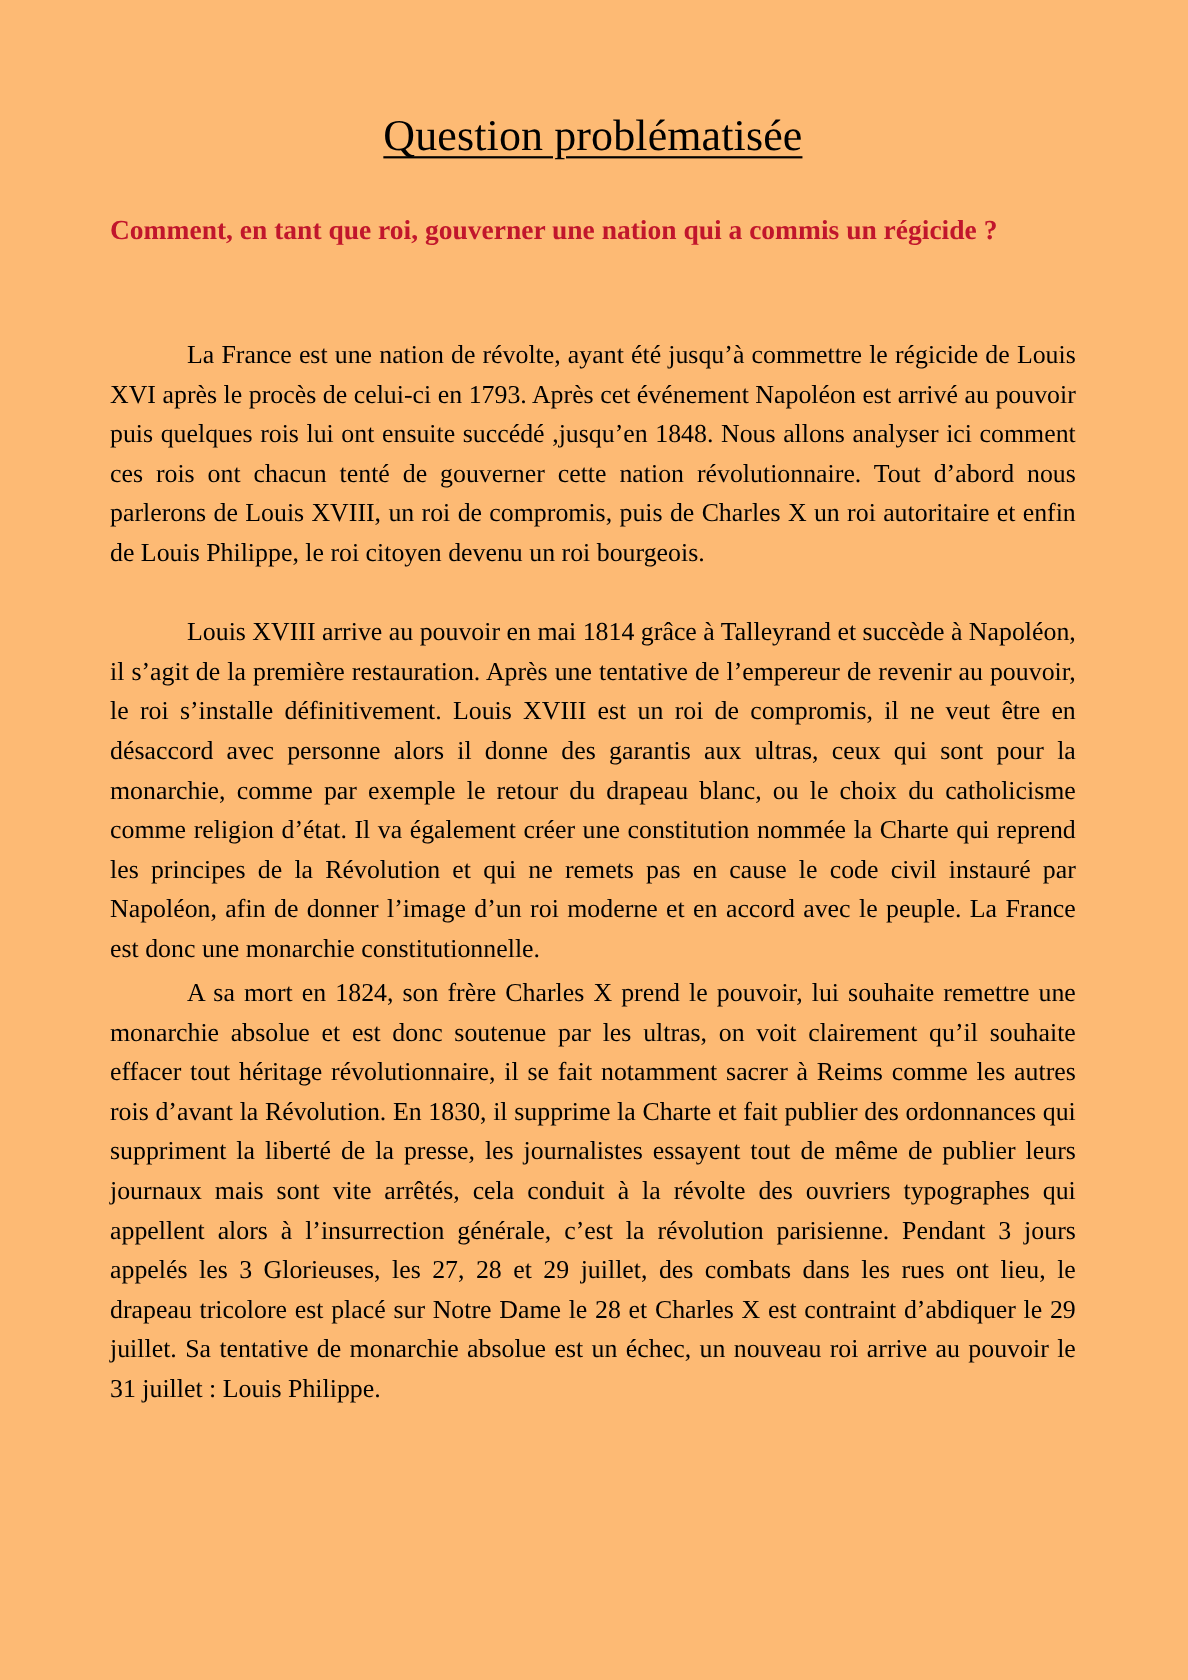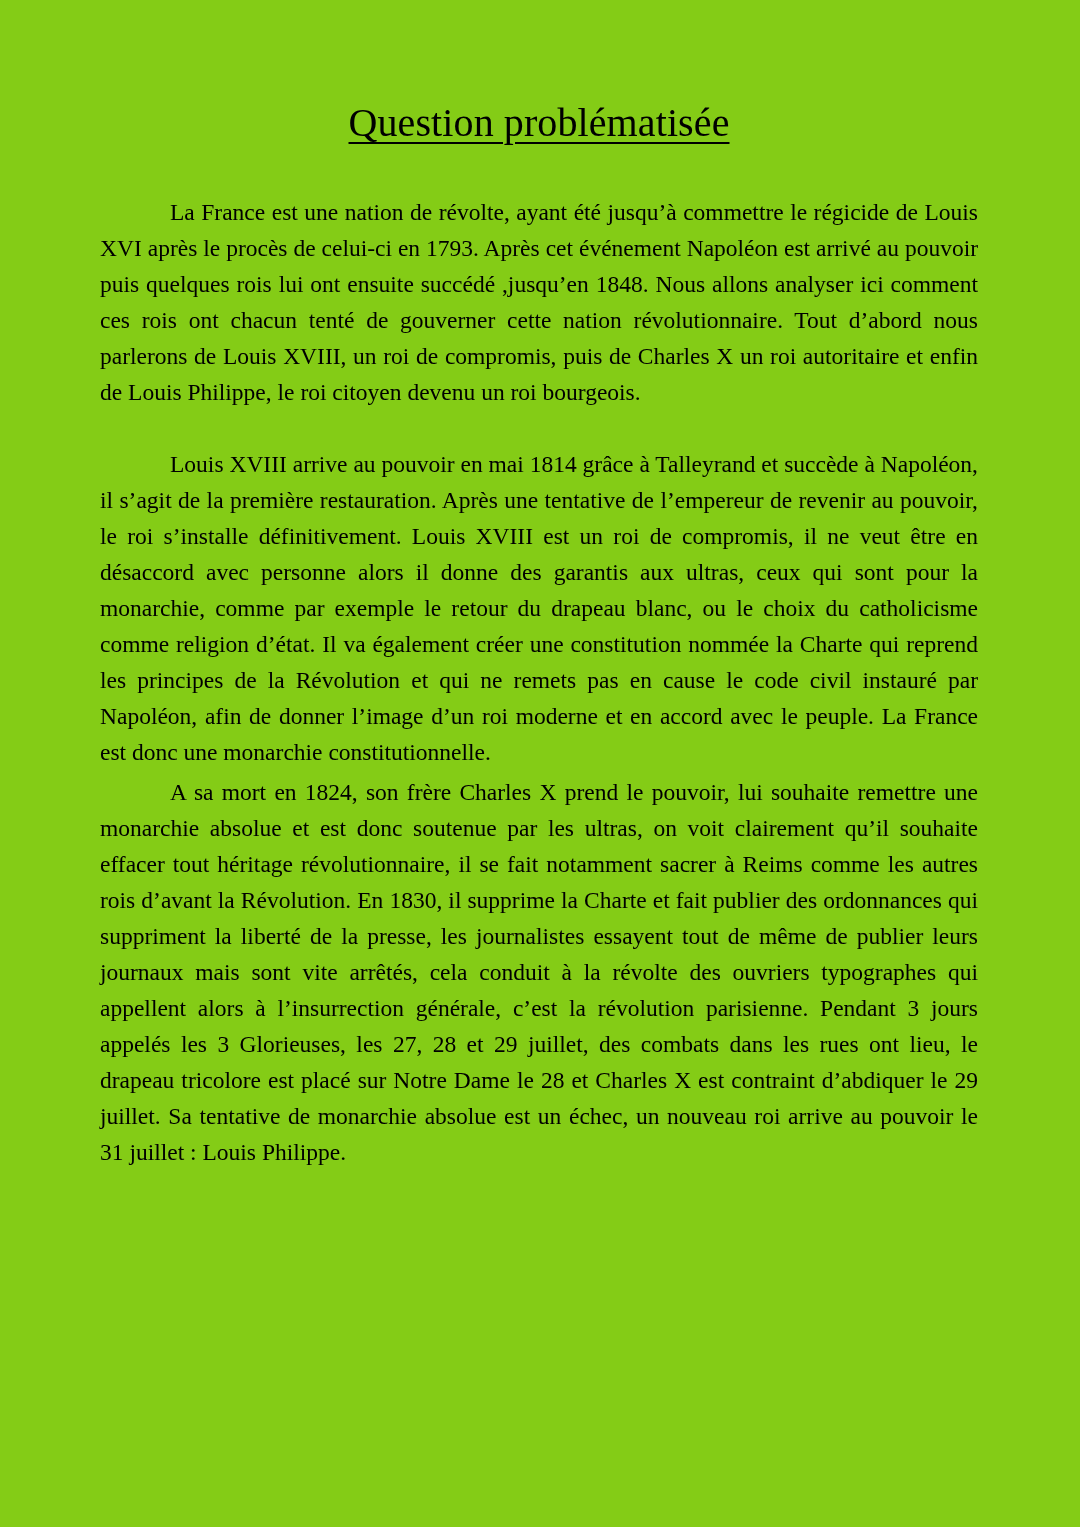--- a/index.html
+++ b/index.html
@@ -7,21 +7,21 @@
     margin: 0;
     padding: 0;
     background: #ffffff;
   }
 
   .page {
     position: relative;
     width: 1080px;
     height: 1527px;
     margin: 0 auto;
-    background: #84cc16;
+    background: #fdba74;
     box-sizing: border-box;
     overflow: hidden;
     font-family: "Liberation Serif", "DejaVu Serif", serif;
     color: #000000;
   }
 
   .content {
     position: absolute;
     left: 100px;
     top: 0;
@@ -70,39 +70,40 @@
     text-justify: inter-word;
     color: #000000;
     hyphens: none;
   }
 
   .body-text.indent {
     text-indent: 70px;
   }
 
   .gap-before-large {
-    margin-top: 48px;
+    margin-top: 78px;
   }
 
   .gap-before-para {
     margin-top: 36px;
   }
 
   .gap-none {
     margin-top: 4px;
   }
 </style>
 </head>
 <body>
 
 <div class="page">
   <div class="content">
 
     <h1 class="doc-title"><span class="underlined">Question problématisée</span></h1>
 
+    <h2 class="question-heading">Comment, en tant que roi, gouverner une nation qui a commis un régicide ?</h2>
 
     <p class="body-text indent gap-before-large">La France est une nation de révolte, ayant été jusqu’à commettre le régicide de Louis XVI après le procès de celui-ci en 1793. Après cet événement Napoléon est arrivé au pouvoir puis quelques rois lui ont ensuite succédé ,jusqu’en 1848. Nous allons analyser ici comment ces rois ont chacun tenté de gouverner cette nation révolutionnaire. Tout d’abord nous parlerons de Louis XVIII, un roi de compromis, puis de Charles X un roi autoritaire et enfin de Louis Philippe, le roi citoyen devenu un roi bourgeois.</p>
 
     <p class="body-text indent gap-before-para">Louis XVIII arrive au pouvoir en mai 1814 grâce à Talleyrand et succède à Napoléon, il s’agit de la première restauration. Après une tentative de l’empereur de revenir au pouvoir, le roi s’installe définitivement. Louis XVIII est un roi de compromis, il ne veut être en désaccord avec personne alors il donne des garantis aux ultras, ceux qui sont pour la monarchie, comme par exemple le retour du drapeau blanc, ou le choix du catholicisme comme religion d’état. Il va également créer une constitution nommée la Charte qui reprend les principes de la Révolution et qui ne remets pas en cause le code civil instauré par Napoléon, afin de donner l’image d’un roi moderne et en accord avec le peuple. La France est donc une monarchie constitutionnelle.</p>
 
     <p class="body-text indent gap-none">A sa mort en 1824, son frère Charles X prend le pouvoir, lui souhaite remettre une monarchie absolue et est donc soutenue par les ultras, on voit clairement qu’il souhaite effacer tout héritage révolutionnaire, il se fait notamment sacrer à Reims comme les autres rois d’avant la Révolution. En 1830, il supprime la Charte et fait publier des ordonnances qui suppriment la liberté de la presse, les journalistes essayent tout de même de publier leurs journaux mais sont vite arrêtés, cela conduit à la révolte des ouvriers typographes qui appellent alors à l’insurrection générale, c’est la révolution parisienne. Pendant 3 jours appelés les 3 Glorieuses, les 27, 28 et 29 juillet, des combats dans les rues ont lieu, le drapeau tricolore est placé sur Notre Dame le 28 et Charles X est contraint d’abdiquer le 29 juillet. Sa tentative de monarchie absolue est un échec, un nouveau roi arrive au pouvoir le 31 juillet : Louis Philippe.</p>
 
   </div>
 </div>
 

